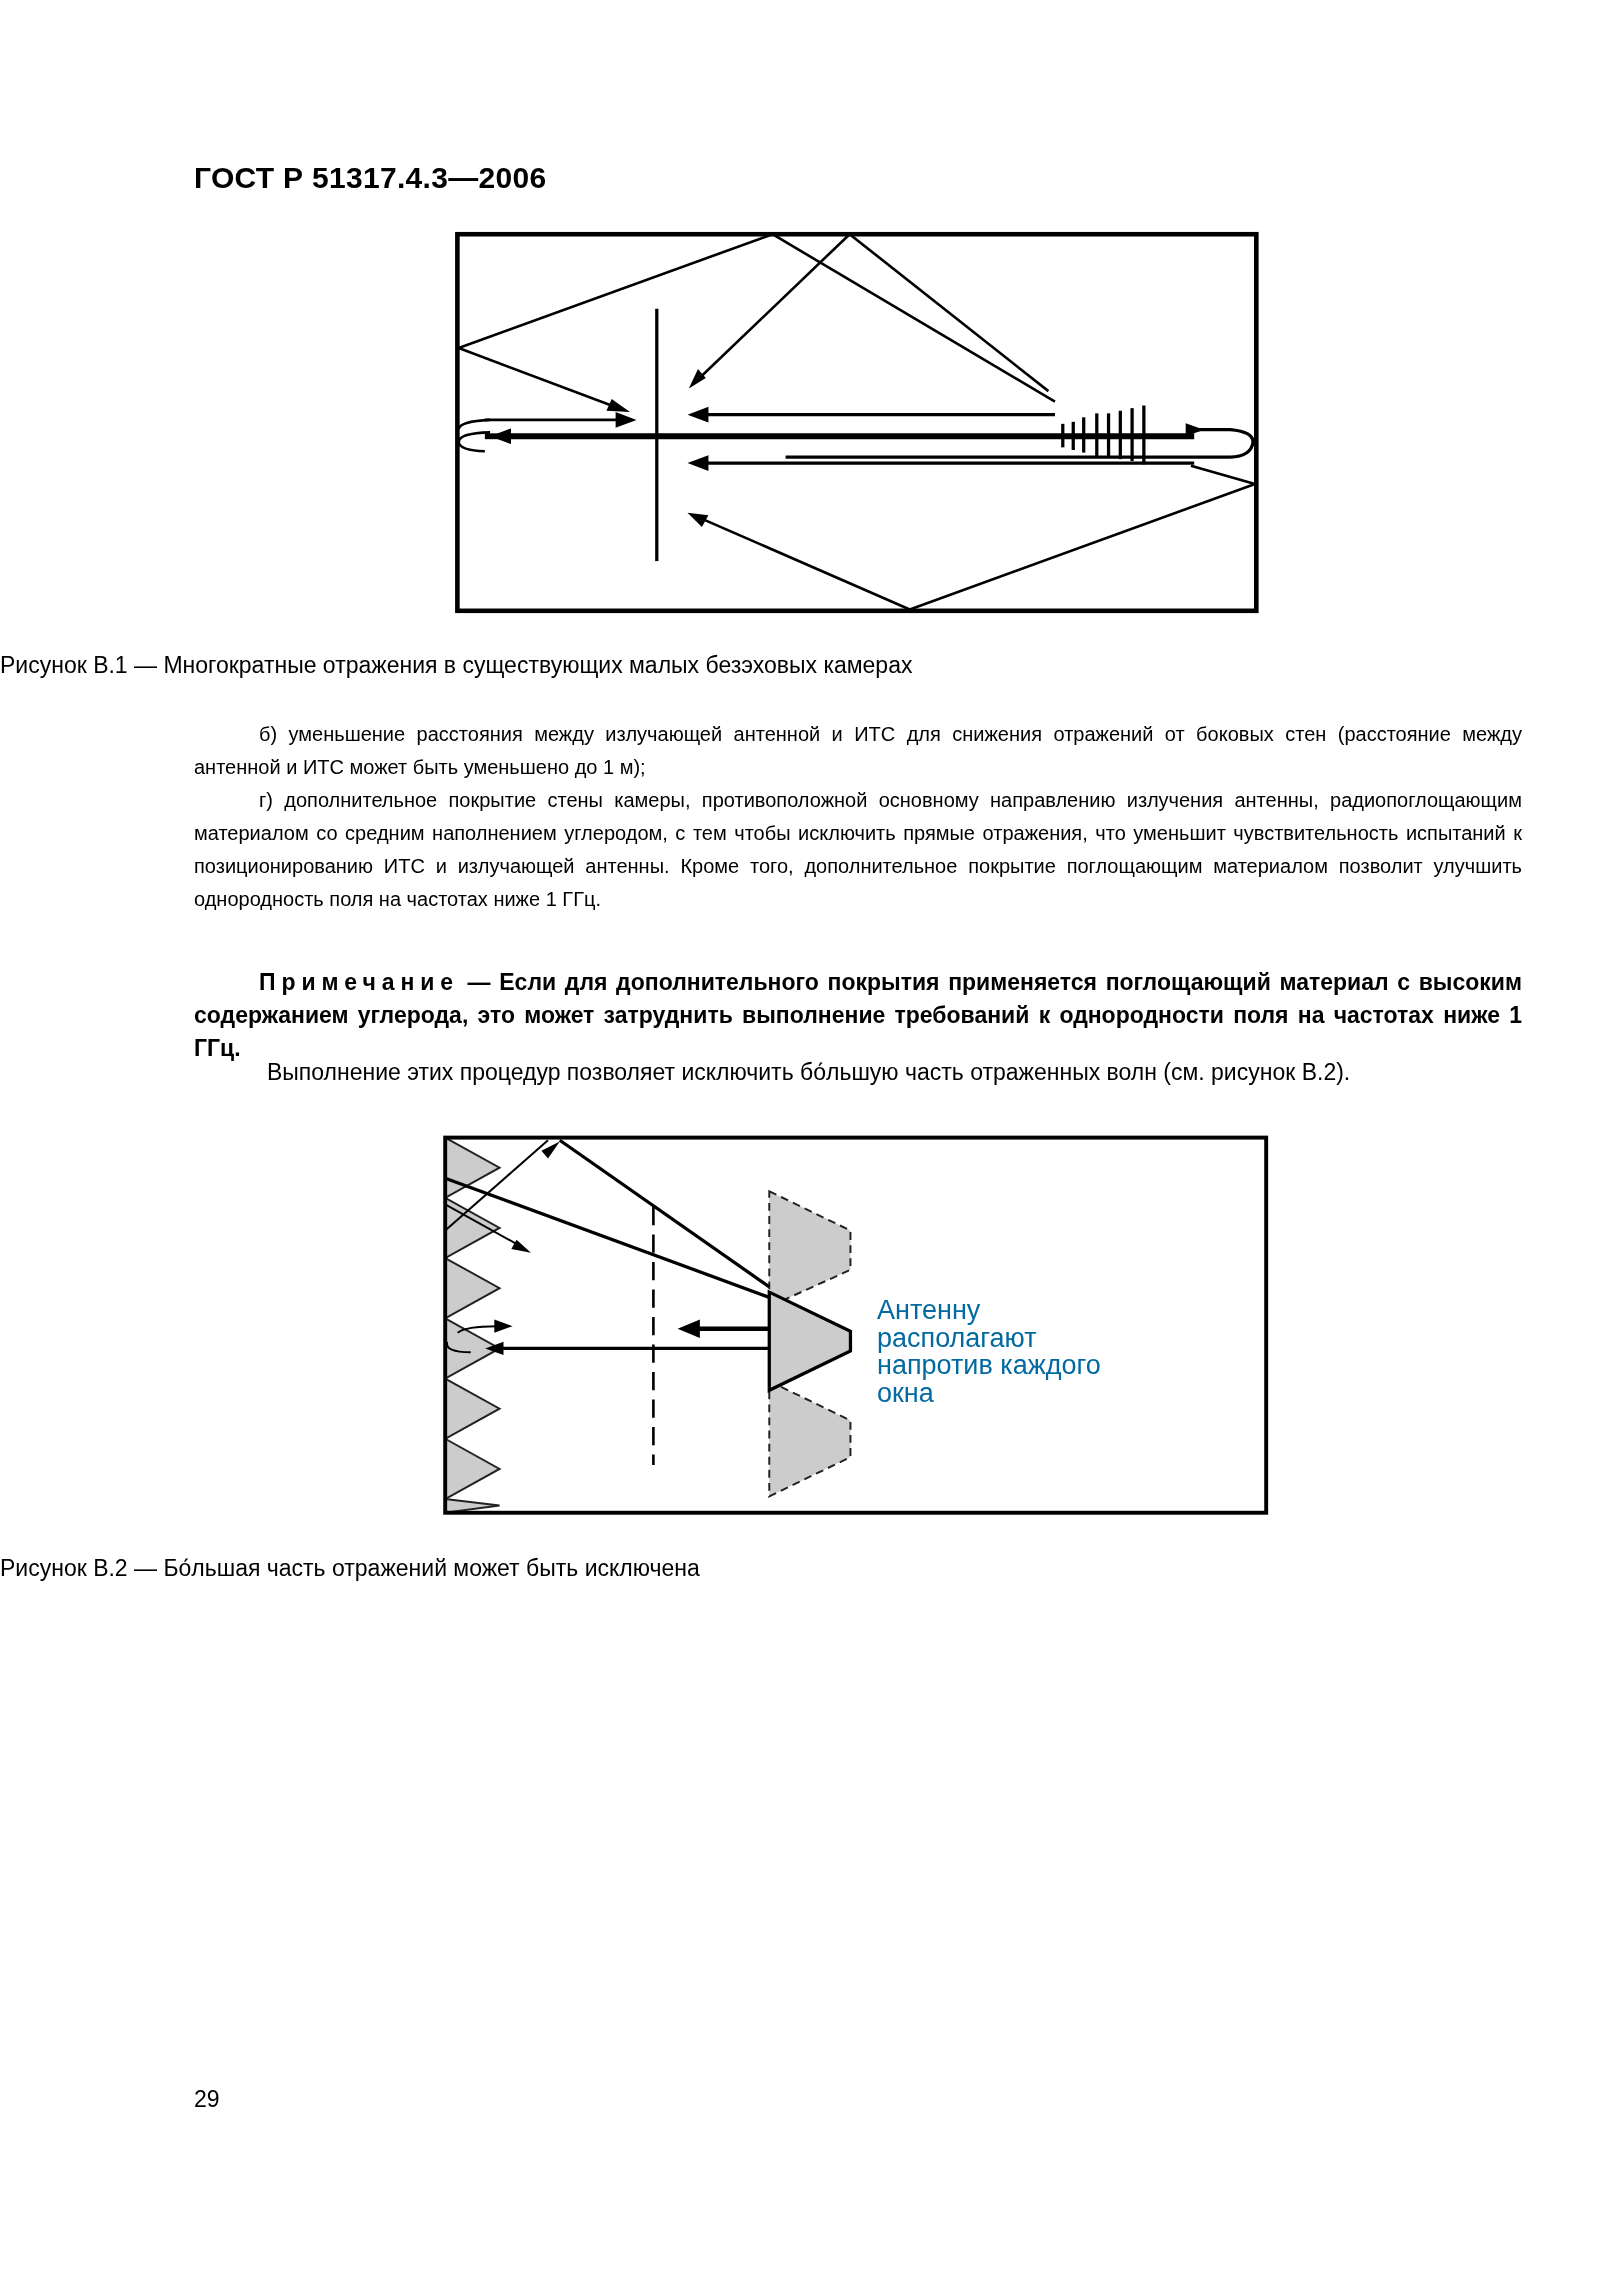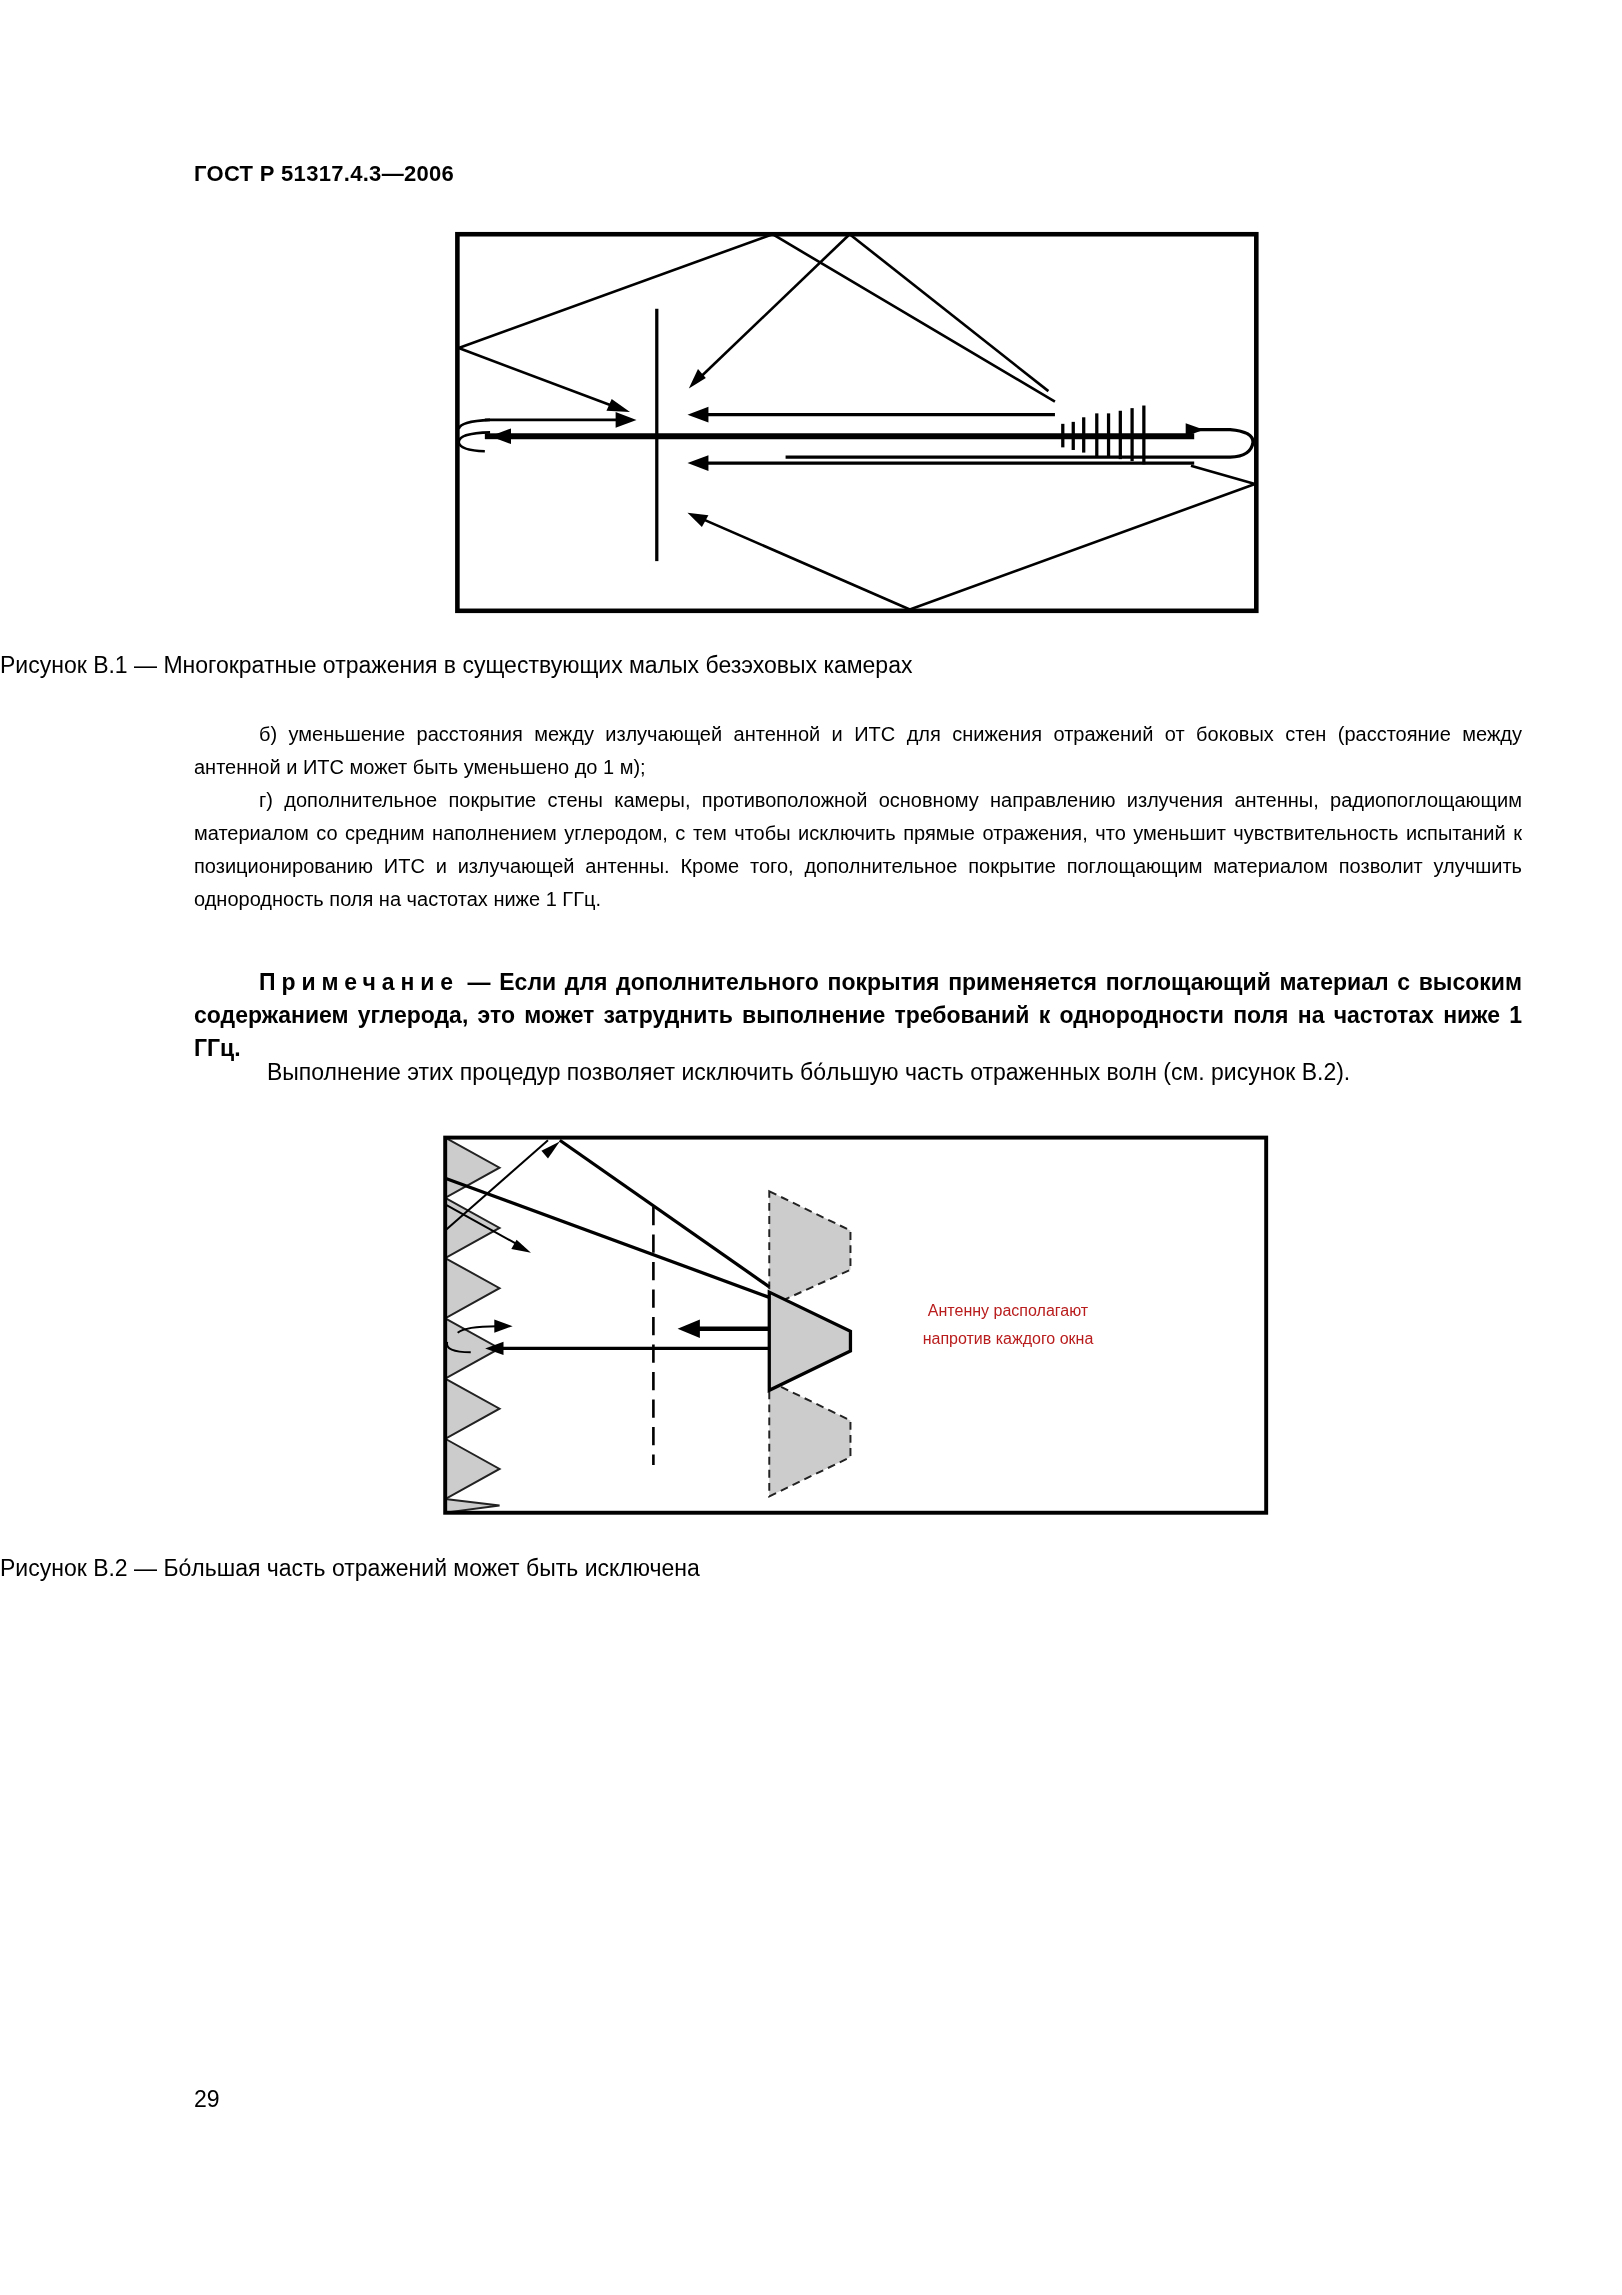--- a/index.html
+++ b/index.html
@@ -1,28 +1,28 @@
 <!DOCTYPE html>
 <html style="font-size:10.5px"><head>
 <meta charset="utf-8">
 <style>
   html, body { margin:0; padding:0; background:#fff; }
   body { width:1623px; height:2295px; position:relative; overflow:hidden;
          font-family:"Liberation Sans", sans-serif; color:#000; }
-  .header { position:absolute; left:194px; top:161px; font-size:22px; font-weight:bold; letter-spacing:0.3px; }
+  .header { position:absolute; left:194px; top:161px; font-size:30px; font-weight:bold; letter-spacing:0.3px; }
   .fig { position:absolute; }
   .caption { position:absolute; left:0; width:1623px; font-size:23px; }
   .body-text { position:absolute; left:194px; width:1328px; font-size:20px; line-height:33px; text-align:justify; }
   .body-text p { margin:0; text-indent:65px; text-align-last:left; }
   .note { position:absolute; left:194px; width:1328px; font-size:23px; line-height:33px; text-align:justify; }
   .note p { margin:0; text-indent:65px; }
   .spaced { letter-spacing:5.9px; }
   .procedure { position:absolute; left:194px; width:1328px; font-size:23px; line-height:33px; }
   .procedure p { margin:8px; text-indent:65px; }
-  .fig2-label { position:absolute; font-size:16px; line-height:27.5px; text-align:center; color:#b91c1c; }
+  .fig2-label { position:absolute; font-size:27px; line-height:27.5px; color:#0369a1; }
   .page-num { position:absolute; left:194px; top:2086px; font-size:23px; }
 </style>
 </head>
 <body>
 
 <div class="header">ГОСТ Р 51317.4.3—2006</div>
 
 <svg class="fig" style="left:452px; top:229px;" width="811" height="389" viewBox="690 350 1240 595">
   <defs>
     <marker id="ah" markerWidth="12" markerHeight="10" refX="11" refY="5" orient="auto" markerUnits="userSpaceOnUse">

